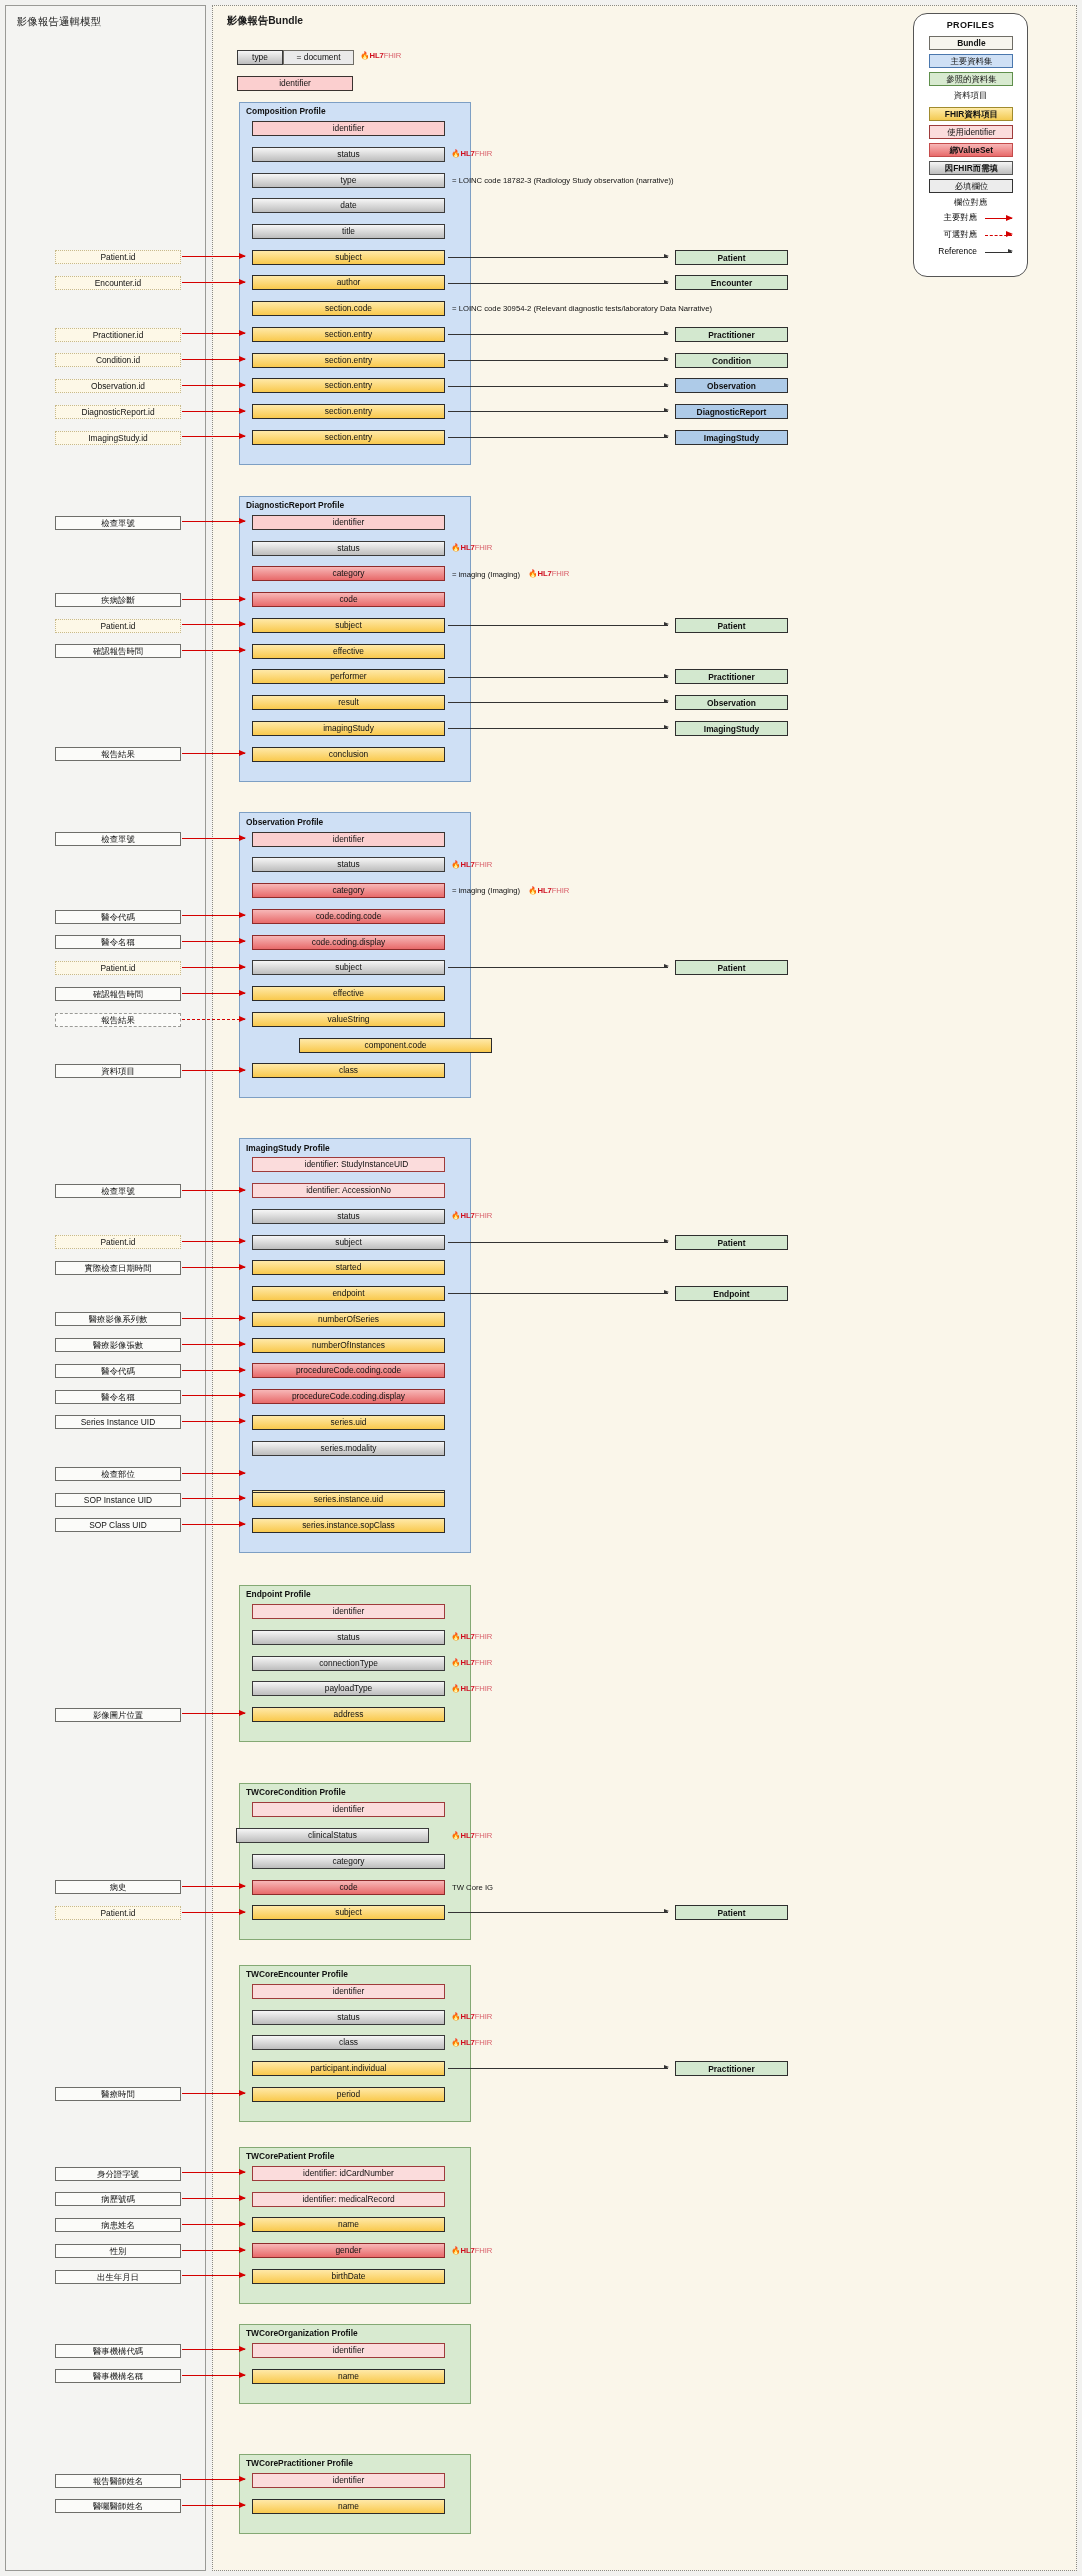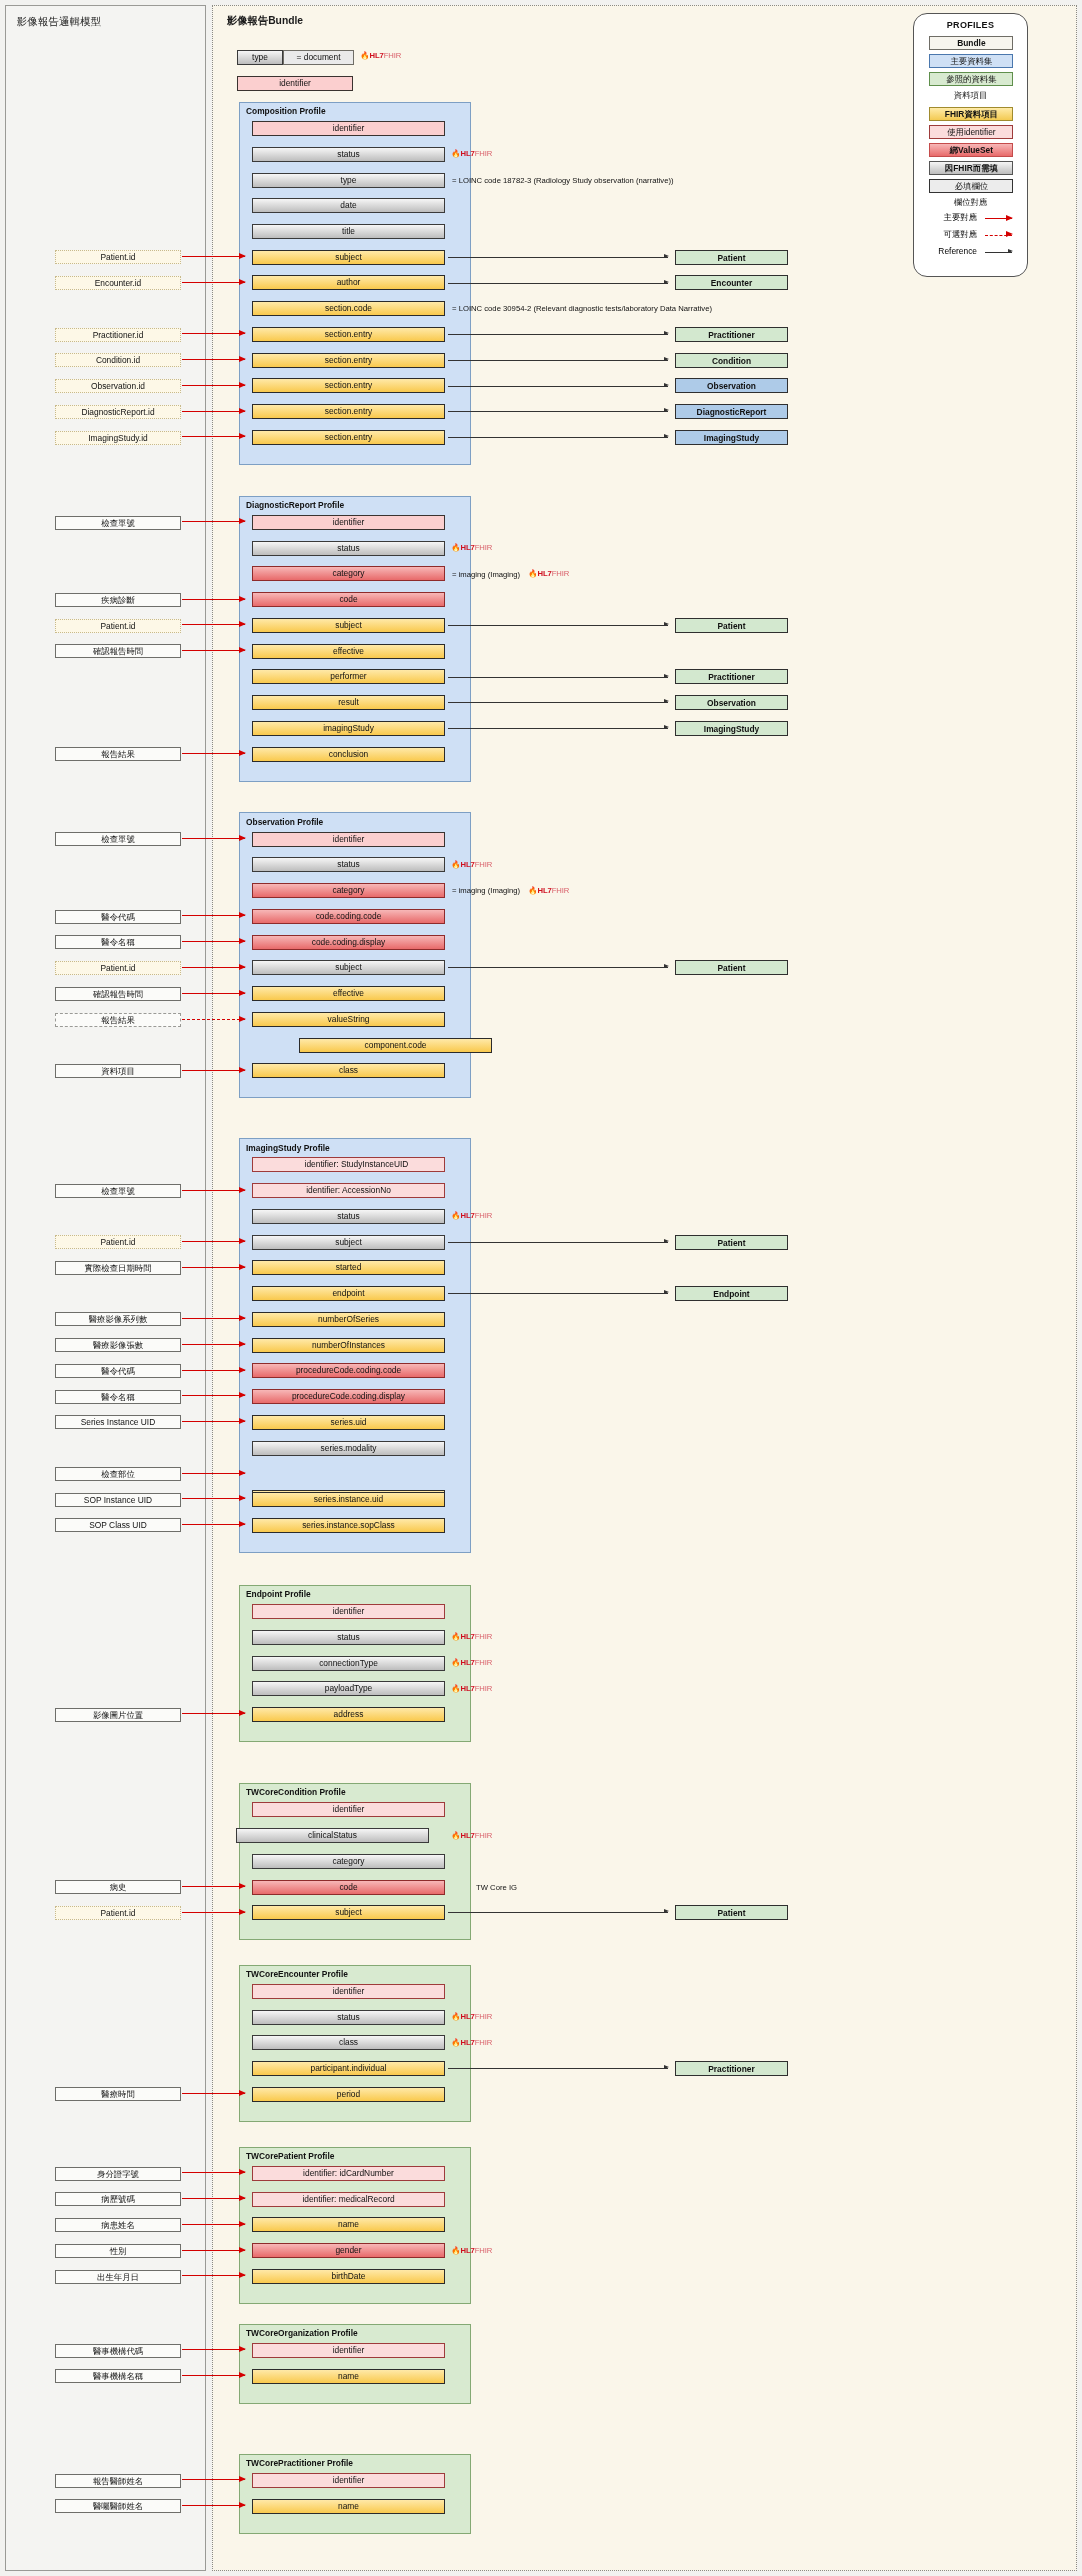--- a/index.html
+++ b/index.html
@@ -331,21 +331,21 @@
     <div class="chip gold" style="left:252px;top:1707px;width:193px;">address</div>
     <div class="src" style="left:55px;top:1708px;width:126px;">影像圖片位置</div>
     <div class="arrow-red" style="left:182px;top:1713px;width:63px;"></div>
     <div class="profile green" style="left:239px;top:1783px;width:232px;height:157px;"></div>
     <div class="profile-title" style="left: 246px; top: 1787px; position: absolute;">TWCoreCondition Profile</div>
     <div class="chip pinklite" style="left:252px;top:1802px;width:193px;">identifier</div>
     <div class="chip grey" style="left:236px;top:1828px;width:193px;">clinicalStatus</div>
     <div class="hl7" style="left:451px;top:1831px;"><span class="flame">🔥</span>HL7<span class="fh">FHIR</span></div>
     <div class="chip grey" style="left:252px;top:1854px;width:193px;">category</div>
     <div class="chip red" style="left:252px;top:1880px;width:193px;">code</div>
-    <div class="note" style="left:452px;top:1883px;margin-left:24px;">TW Core IG</div>
+    <div class="note" style="left:452px;top:1883px;">TW Core IG</div>
     <div class="src" style="left:55px;top:1880px;width:126px;">病史</div>
     <div class="arrow-red" style="left:182px;top:1886px;width:63px;"></div>
     <div class="chip gold" style="left:252px;top:1905px;width:193px;">subject</div>
     <div class="src dotted" style="left:55px;top:1906px;width:126px;">Patient.id</div>
     <div class="arrow-red" style="left:182px;top:1912px;width:63px;"></div>
     <div class="ref" style="left:675px;top:1905px;width:113px;">Patient</div>
     <div class="arrow-black" style="left:448px;top:1912px;width:220px;"></div>
     <div class="profile green" style="left:239px;top:1965px;width:232px;height:157px;"></div>
     <div class="profile-title" style="left: 246px; top: 1969px; position: absolute;">TWCoreEncounter Profile</div>
     <div class="chip pinklite" style="left:252px;top:1984px;width:193px;">identifier</div>

